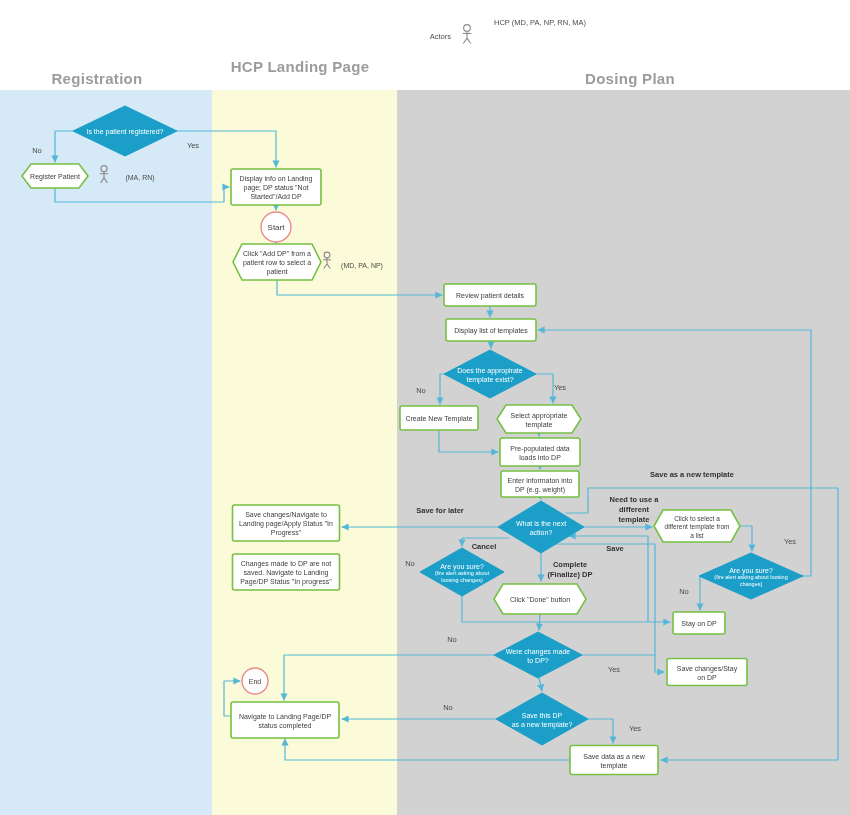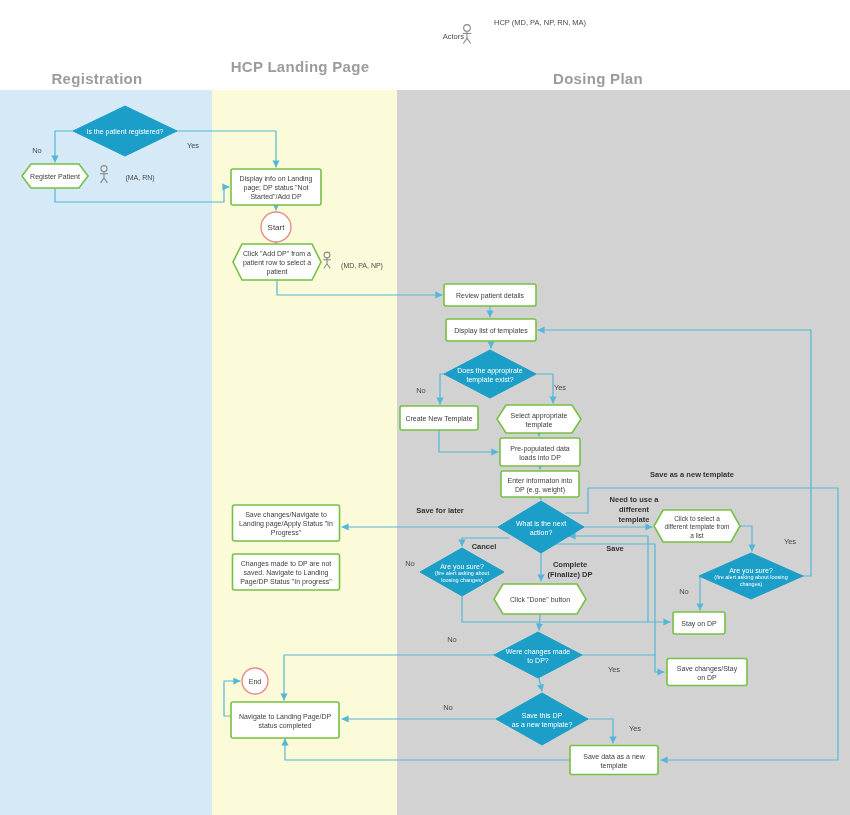--- a/index.html
+++ b/index.html
@@ -143,18 +143,18 @@
         <line x1="104" y1="177.89" x2="107.36" y2="182.825"></line>
       </g>
       <g stroke="#8a8a8a" stroke-width="1.1" fill="none">
         <circle cx="327" cy="255" r="2.9"></circle>
         <line x1="327" y1="257.9" x2="327" y2="263.8"></line>
         <line x1="323.2" y1="259.8" x2="330.8" y2="259.8"></line>
         <line x1="327" y1="263.8" x2="323.8" y2="268.5"></line>
         <line x1="327" y1="263.8" x2="330.2" y2="268.5"></line>
       </g>
     </svg>
-  <div class="ov legend" style="left:422px;top:32px;width:42px;text-align:right;">Actors</div>
+  <div class="ov legend" style="left:409px;top:32px;width:42px;text-align:right;">Actors</div>
   <div class="ov legend" style="left:494px;top:18px;">HCP (MD, PA, NP, RN, MA)</div>
   <div class="ov lane-title" style="left:37px;top:70px;width:120px;">Registration</div>
   <div class="ov lane-title" style="left:220px;top:58px;width:160px;">HCP Landing Page</div>
-  <div class="ov lane-title" style="left:518px;top:70px;width:160px;">Dosing Plan</div>
+  <div class="ov lane-title" style="left:550px;top:70px;width:160px;">Dosing Plan</div>
 </div>
 
 </body></html>

